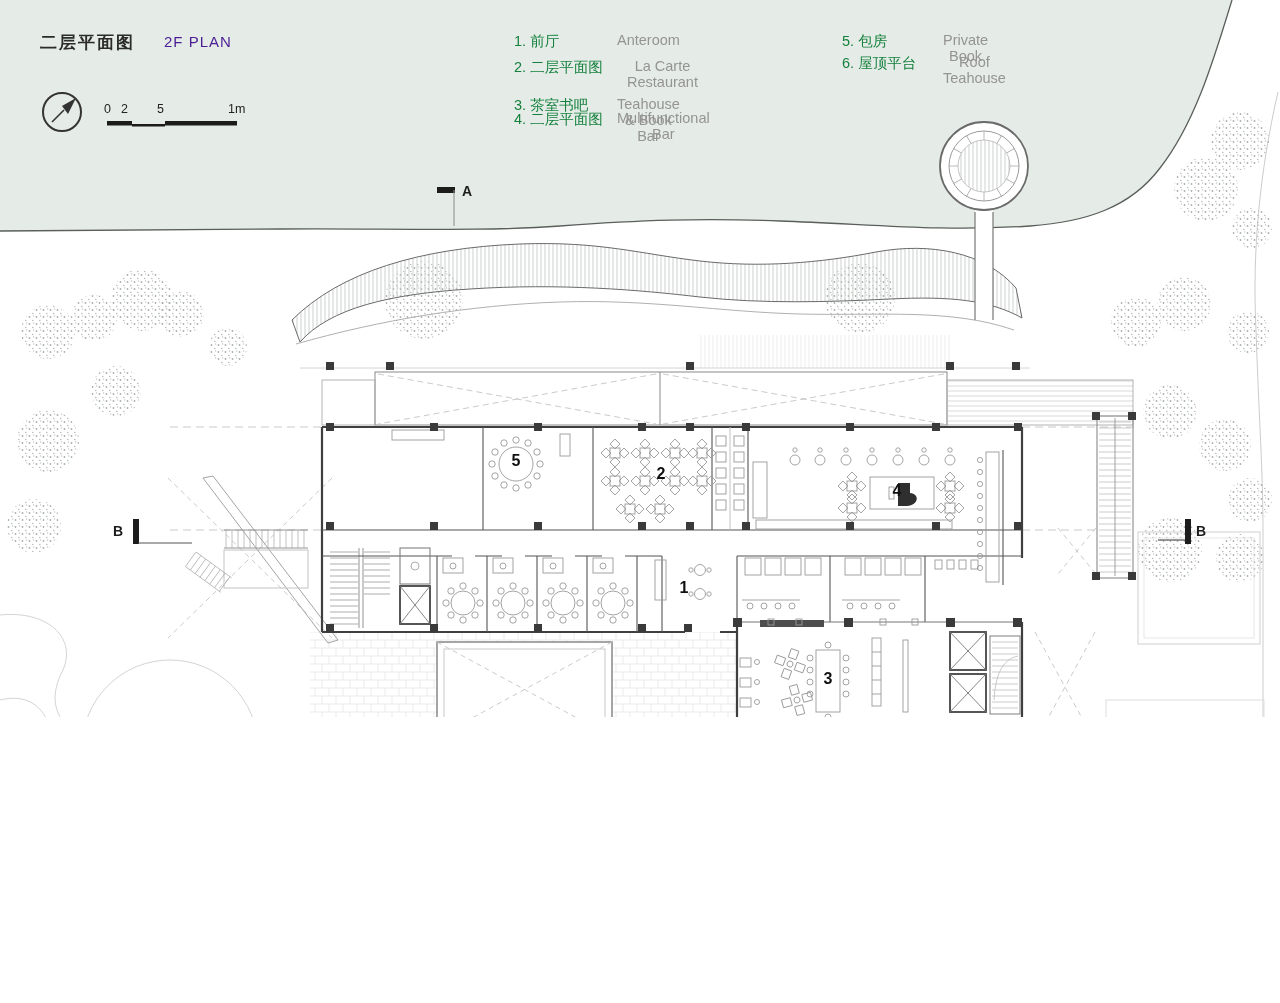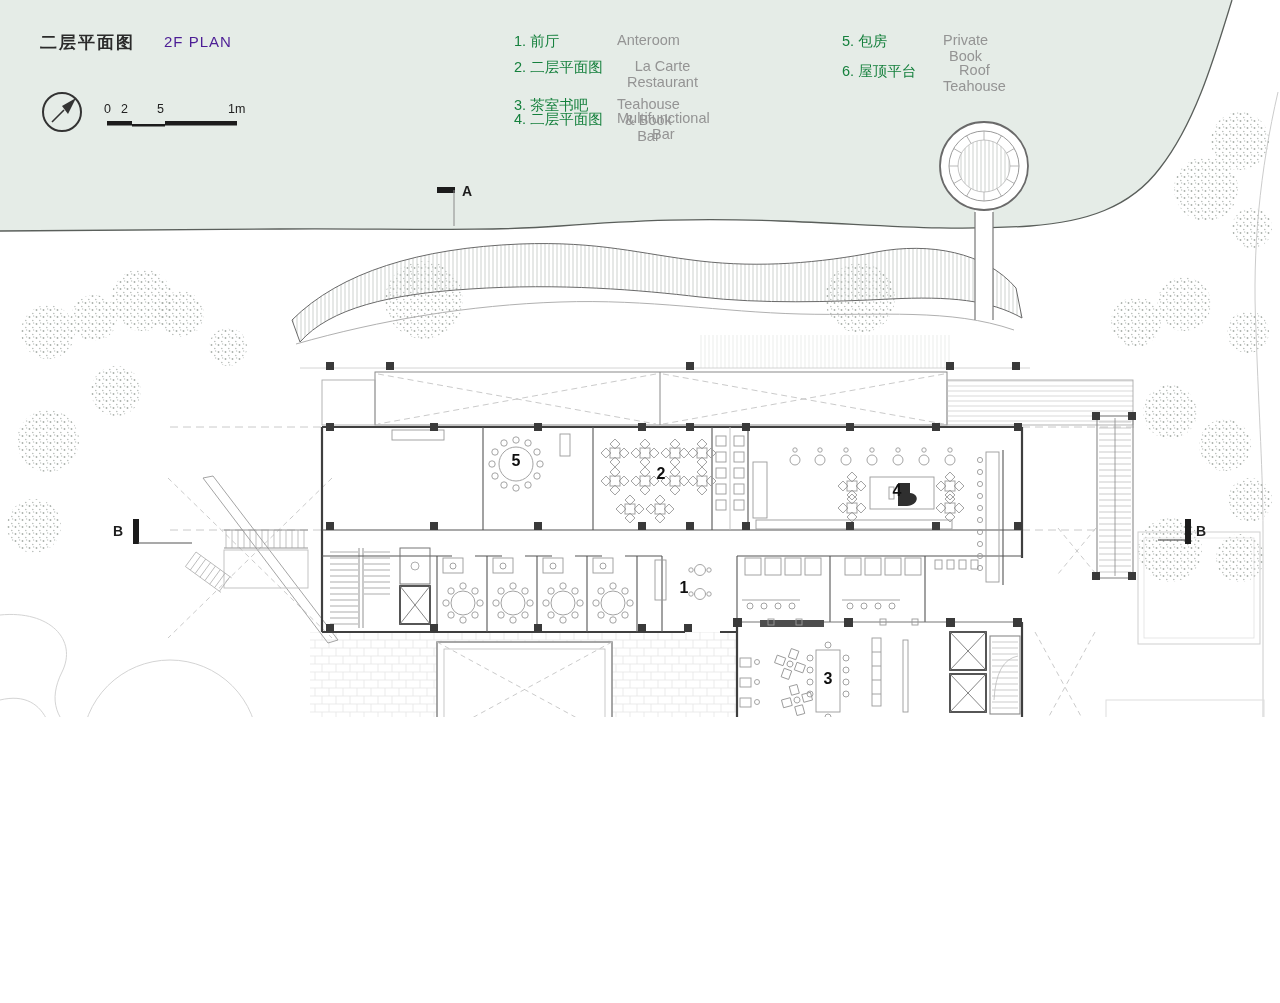--- a/index.html
+++ b/index.html
@@ -522,21 +522,21 @@
   <span class="leg-en" style="left:117px">Teahouse &amp; Book Bar</span>
 </div>
 <div class="leg-row" style="left:500px;top:110px">
   <span class="leg-zh"><span>4.</span> <span>二层平面图</span></span>
   <span class="leg-en" style="left:117px">Multifunctional Bar</span>
 </div>
 <div class="leg-row" style="left:828px;top:32px">
   <span class="leg-zh"><span>5.</span> <span>包房</span></span>
   <span class="leg-en" style="left:115px">Private Book</span>
 </div>
-<div class="leg-row" style="left:828px;top:62px">
+<div class="leg-row" style="left:828px;top:54px">
   <span class="leg-zh"><span>6.</span> <span>屋顶平台</span></span>
   <span class="leg-en" style="left:115px">Roof Teahouse</span>
 </div>
 
 <div class="lbl sec" style="left:462px;top:183px">A</div>
 <div class="lbl sec" style="left:460px;top:930px">A</div>
 <div class="lbl sec" style="left:113px;top:523px">B</div>
 <div class="lbl sec" style="left:1196px;top:523px">B</div>
 
 <div class="room-num" style="left:684px;top:588px">1</div>

